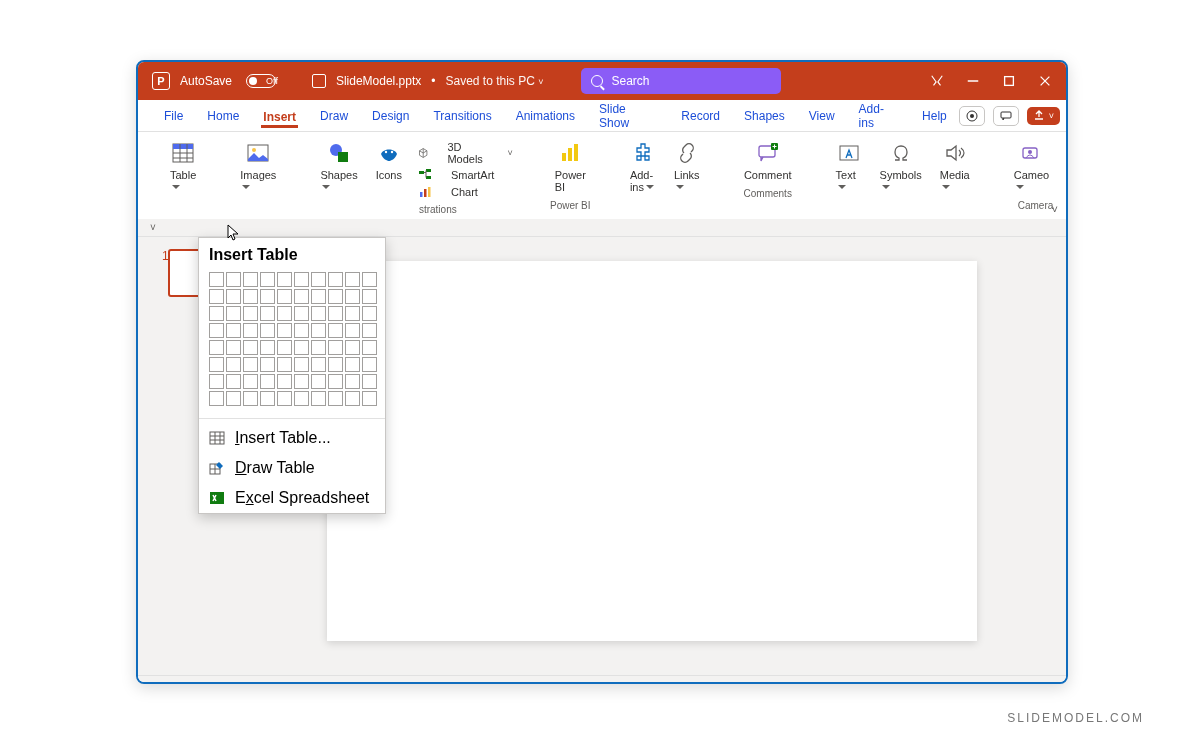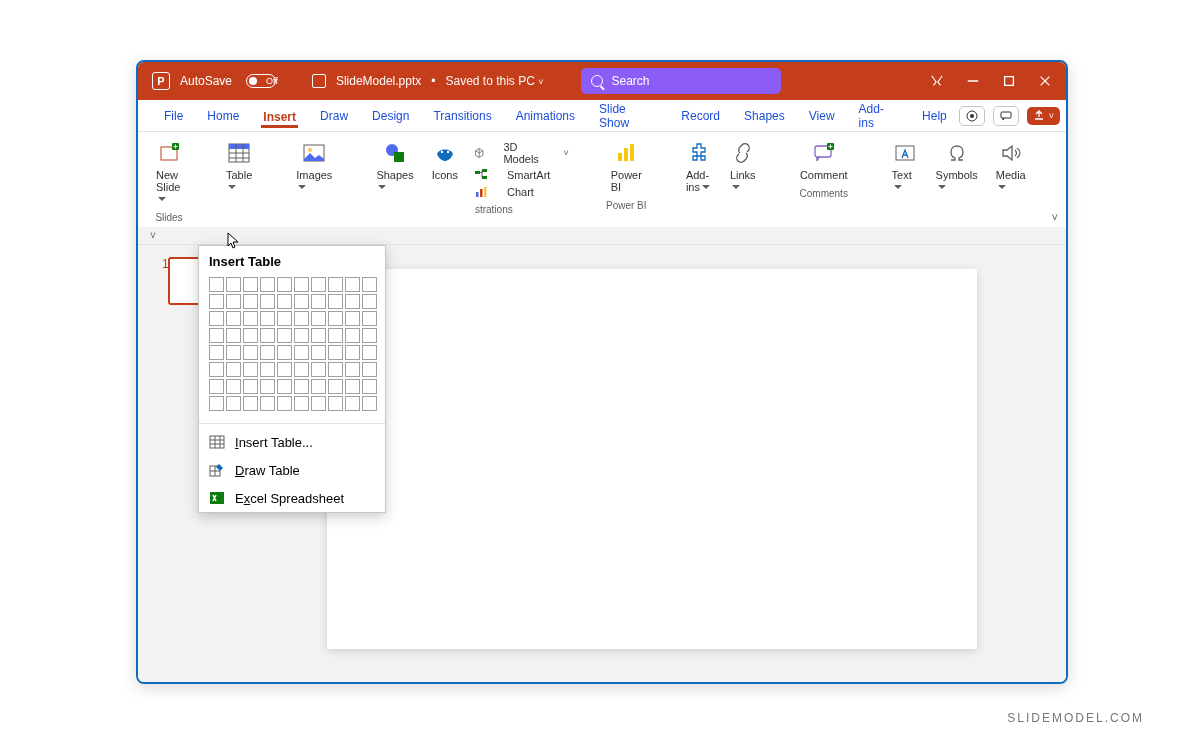--- a/index.html
+++ b/index.html
@@ -43,21 +43,21 @@
     .chev { position: absolute; right: 8px; bottom: 4px; font-size: 11px; color: #605e5c; }
     
     .qat { height: 18px; background: #f3f2f1; border-bottom: 1px solid #e1e1e1; display: flex; align-items: center; padding-left: 12px; font-size: 10px; color: #605e5c; }
     .workspace { background: #f3f2f1; height: 438px; display: flex; position: relative; }
     .thumbs { width: 100px; padding: 10px 0 0 16px; }
     .thumb-num { color: #c43e1c; font-size: 12px; position: absolute; left: 24px; top: 12px; }
     .thumb { width: 78px; height: 48px; background: #fff; border: 2px solid #c43e1c; border-radius: 3px; margin-left: 14px; margin-top: 2px; }
     .canvas { flex: 1; display: flex; align-items: center; justify-content: center; padding: 10px 30px 20px 30px; }
     .slide { width: 650px; height: 380px; background: #fff; box-shadow: 0 2px 8px rgba(0,0,0,.15); }
     
-    .dropdown { position: absolute; top: 0; left: 60px; z-index: 20; width: 188px; background: #fff; border: 1px solid #c8c6c4; box-shadow: 0 4px 12px rgba(0,0,0,.2); font-size: 13px; }
+    .dropdown { position: absolute; top: 0; left: 60px; z-index: 20; width: 188px; background: #fff; border: 1px solid #c8c6c4; box-shadow: 0 4px 12px rgba(0,0,0,.2); font-size: 16px; }
     .dd-title { font-weight: 600; padding: 8px 10px 6px 10px; }
     .grid { display: grid; grid-template-columns: repeat(10, 15px); gap: 2px; padding: 2px 10px 8px 10px; }
     .cell { width: 15px; height: 15px; border: 1px solid #a19f9d; background: #fff; }
     .dd-sep { height: 1px; background: #e1e1e1; margin: 4px 0; }
     .dd-item { display: flex; align-items: center; gap: 10px; padding: 6px 10px; cursor: pointer; }
     .dd-item .dicon { width: 16px; height: 16px; }
     .underline { text-decoration: underline; }
     .cursor { position: absolute; top: -14px; left: 28px; width: 14px; height: 18px; z-index: 30; }
     
     .statusbar { height: 26px; background: #f3f2f1; border-top: 1px solid #e1e1e1; display: flex; align-items: center; padding: 0 12px; font-size: 11px; color: #323130; gap: 18px; }
@@ -132,34 +132,20 @@
         <span class="pill share">
             <svg width="12" height="12" viewBox="0 0 12 12">
               <path d="M6 1v6M3 4l3-3 3 3M2 9h8" stroke="#fff" stroke-width="1.3" fill="none"></path>
             </svg>
             <span style="font-size:9px;">˅</span>
           </span>
       </div>
     </div>
 
     <div class="ribbon">
-      <div class="rgroup">
-        <div class="rbtn">
-          <span class="icon">
-              <svg width="22" height="22" viewBox="0 0 22 22">
-                <rect x="3" y="5" width="16" height="13" stroke="#c43e1c" fill="none"></rect>
-                <rect x="14" y="1" width="7" height="7" fill="#107c10" rx="1"></rect>
-                <line x1="17.5" y1="2.5" x2="17.5" y2="6.5" stroke="#fff"></line>
-                <line x1="15.5" y1="4.5" x2="19.5" y2="4.5" stroke="#fff"></line>
-              </svg>
-            </span>
-          <span class="caret">New Slide</span>
-        </div>
-        <div class="rgroup-label">Slides</div>
-      </div>
       <div class="divider"></div>
       <div class="rgroup">
         <div class="rgroup-row">
         <div class="rbtn">
           <span class="icon">
                 <svg width="24" height="24" viewBox="0 0 24 24">
                   <rect x="2" y="3" width="20" height="18" stroke="#605e5c" fill="none"></rect>
                   <rect x="2" y="3" width="20" height="5" fill="#4f6bed"></rect>
                   <line x1="9" y1="3" x2="9" y2="21" stroke="#605e5c"></line>
                   <line x1="16" y1="3" x2="16" y2="21" stroke="#605e5c"></line>

